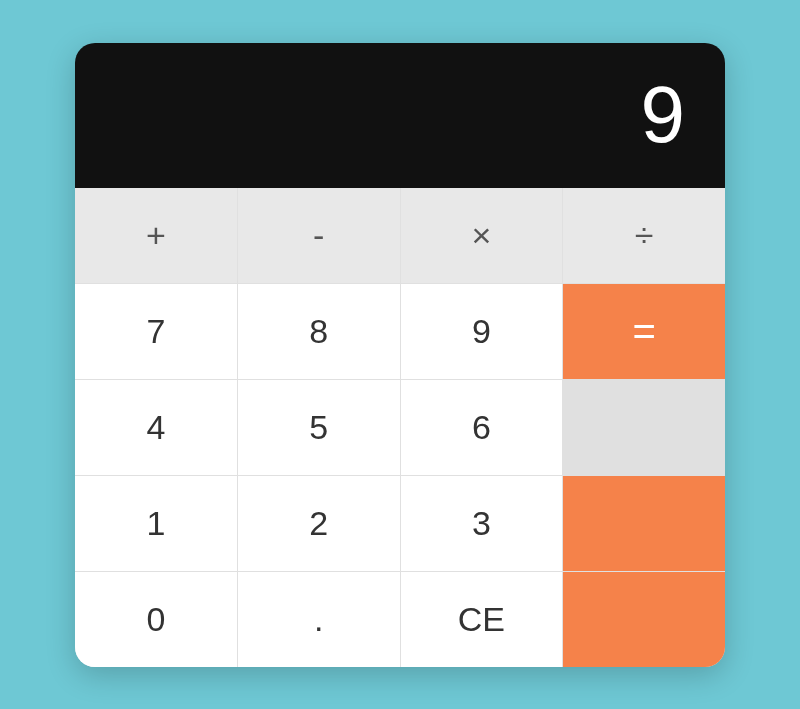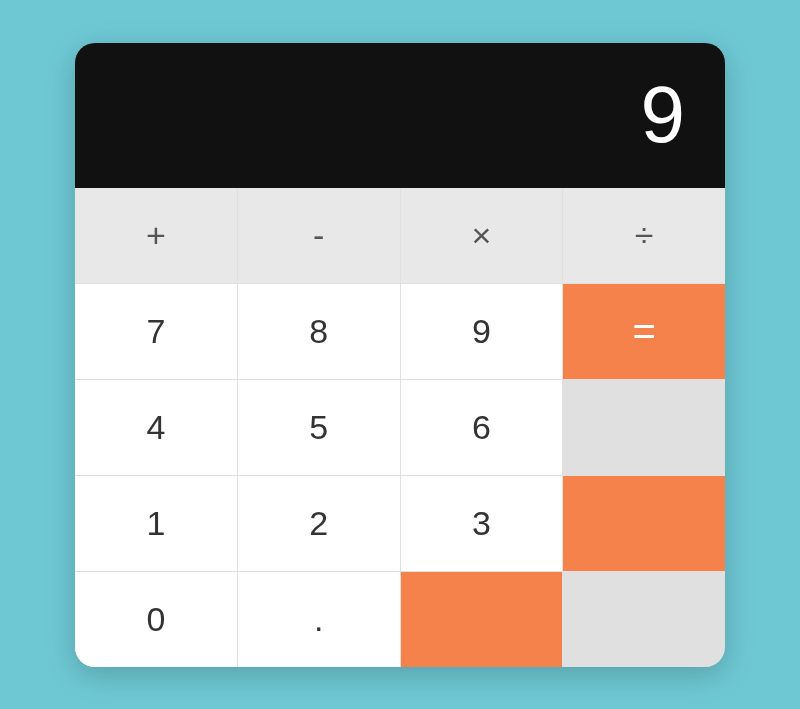--- a/index.html
+++ b/index.html
@@ -101,16 +101,17 @@
     <button class="btn">5</button>
     <button class="btn">6</button>
 
     <button class="btn">1</button>
     <button class="btn">2</button>
     <button class="btn">3</button>
     <button class="btn orange"></button>
 
     <button class="btn">0</button>
     <button class="btn">.</button>
+    <button class="btn">CE</button>
     <button class="btn orange"></button>
 
   </div>
 </div>
 
 </body></html>

